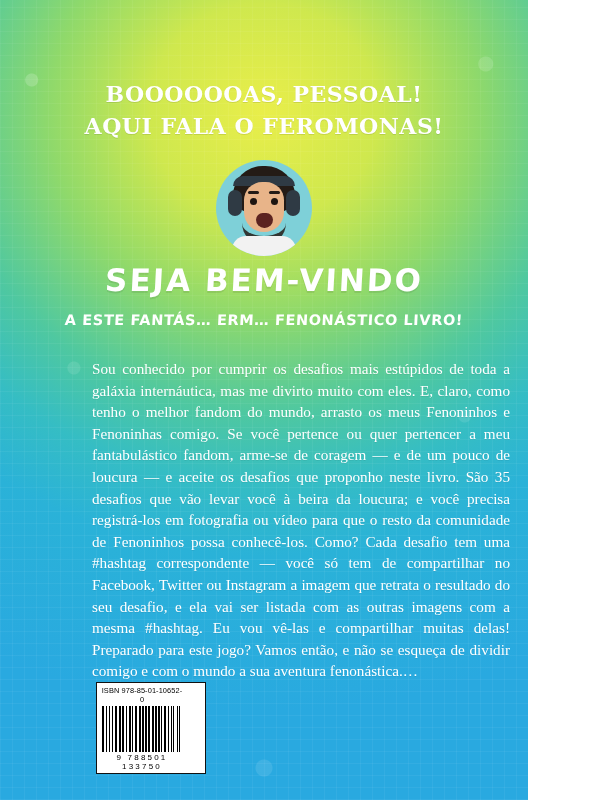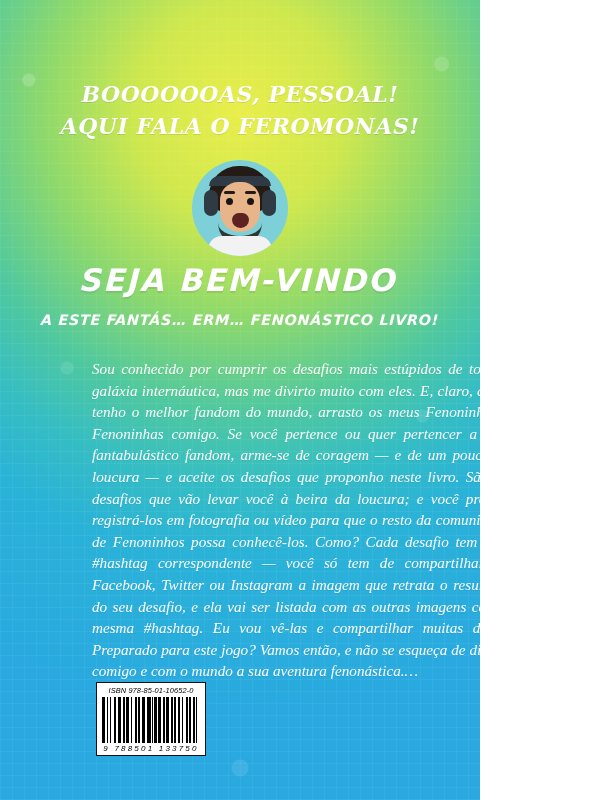--- a/index.html
+++ b/index.html
@@ -5,25 +5,24 @@
   html, body {
     margin: 0;
     padding: 0;
     background: #ffffff;
   }
   body {
     font-family: "Liberation Sans", sans-serif;
   }
   .page {
     position: relative;
-    width: 480px;
+    width: 528px;
     height: 800px;
     overflow: hidden;
     background: #ffffff;
-    font-style: italic;
   }
   
   .bg {
     position: absolute;
     inset: 0;
     background:
       radial-gradient(120% 75% at 50% 14%, #e9ee4a 0%, #cfe84e 18%, #8fd96b 34%, #4fc8a0 50%, #35bdc4 62%, #2ab2d8 74%, #29a9e0 100%);
   }
   .bg-mosaic {
     position: absolute;
@@ -189,21 +188,21 @@
     text-shadow: 0 1px 0 rgba(0,0,0,0.07);
   }
   
   .barcode-box {
     position: absolute;
     left: 96px;
     top: 682px;
     width: 110px;
     background: #ffffff;
     border: 1px solid #111111;
-    padding: 2px 3px 1px 3px;
+    padding: 2px 21px 1px 3px;
     box-sizing: border-box;
   }
   .isbn-text {
     font-family: "Liberation Sans", sans-serif;
     font-size: 7.4px;
     color: #000000;
     text-align: center;
     letter-spacing: 0.1px;
     padding: 1px 0 2px 0;
   }

